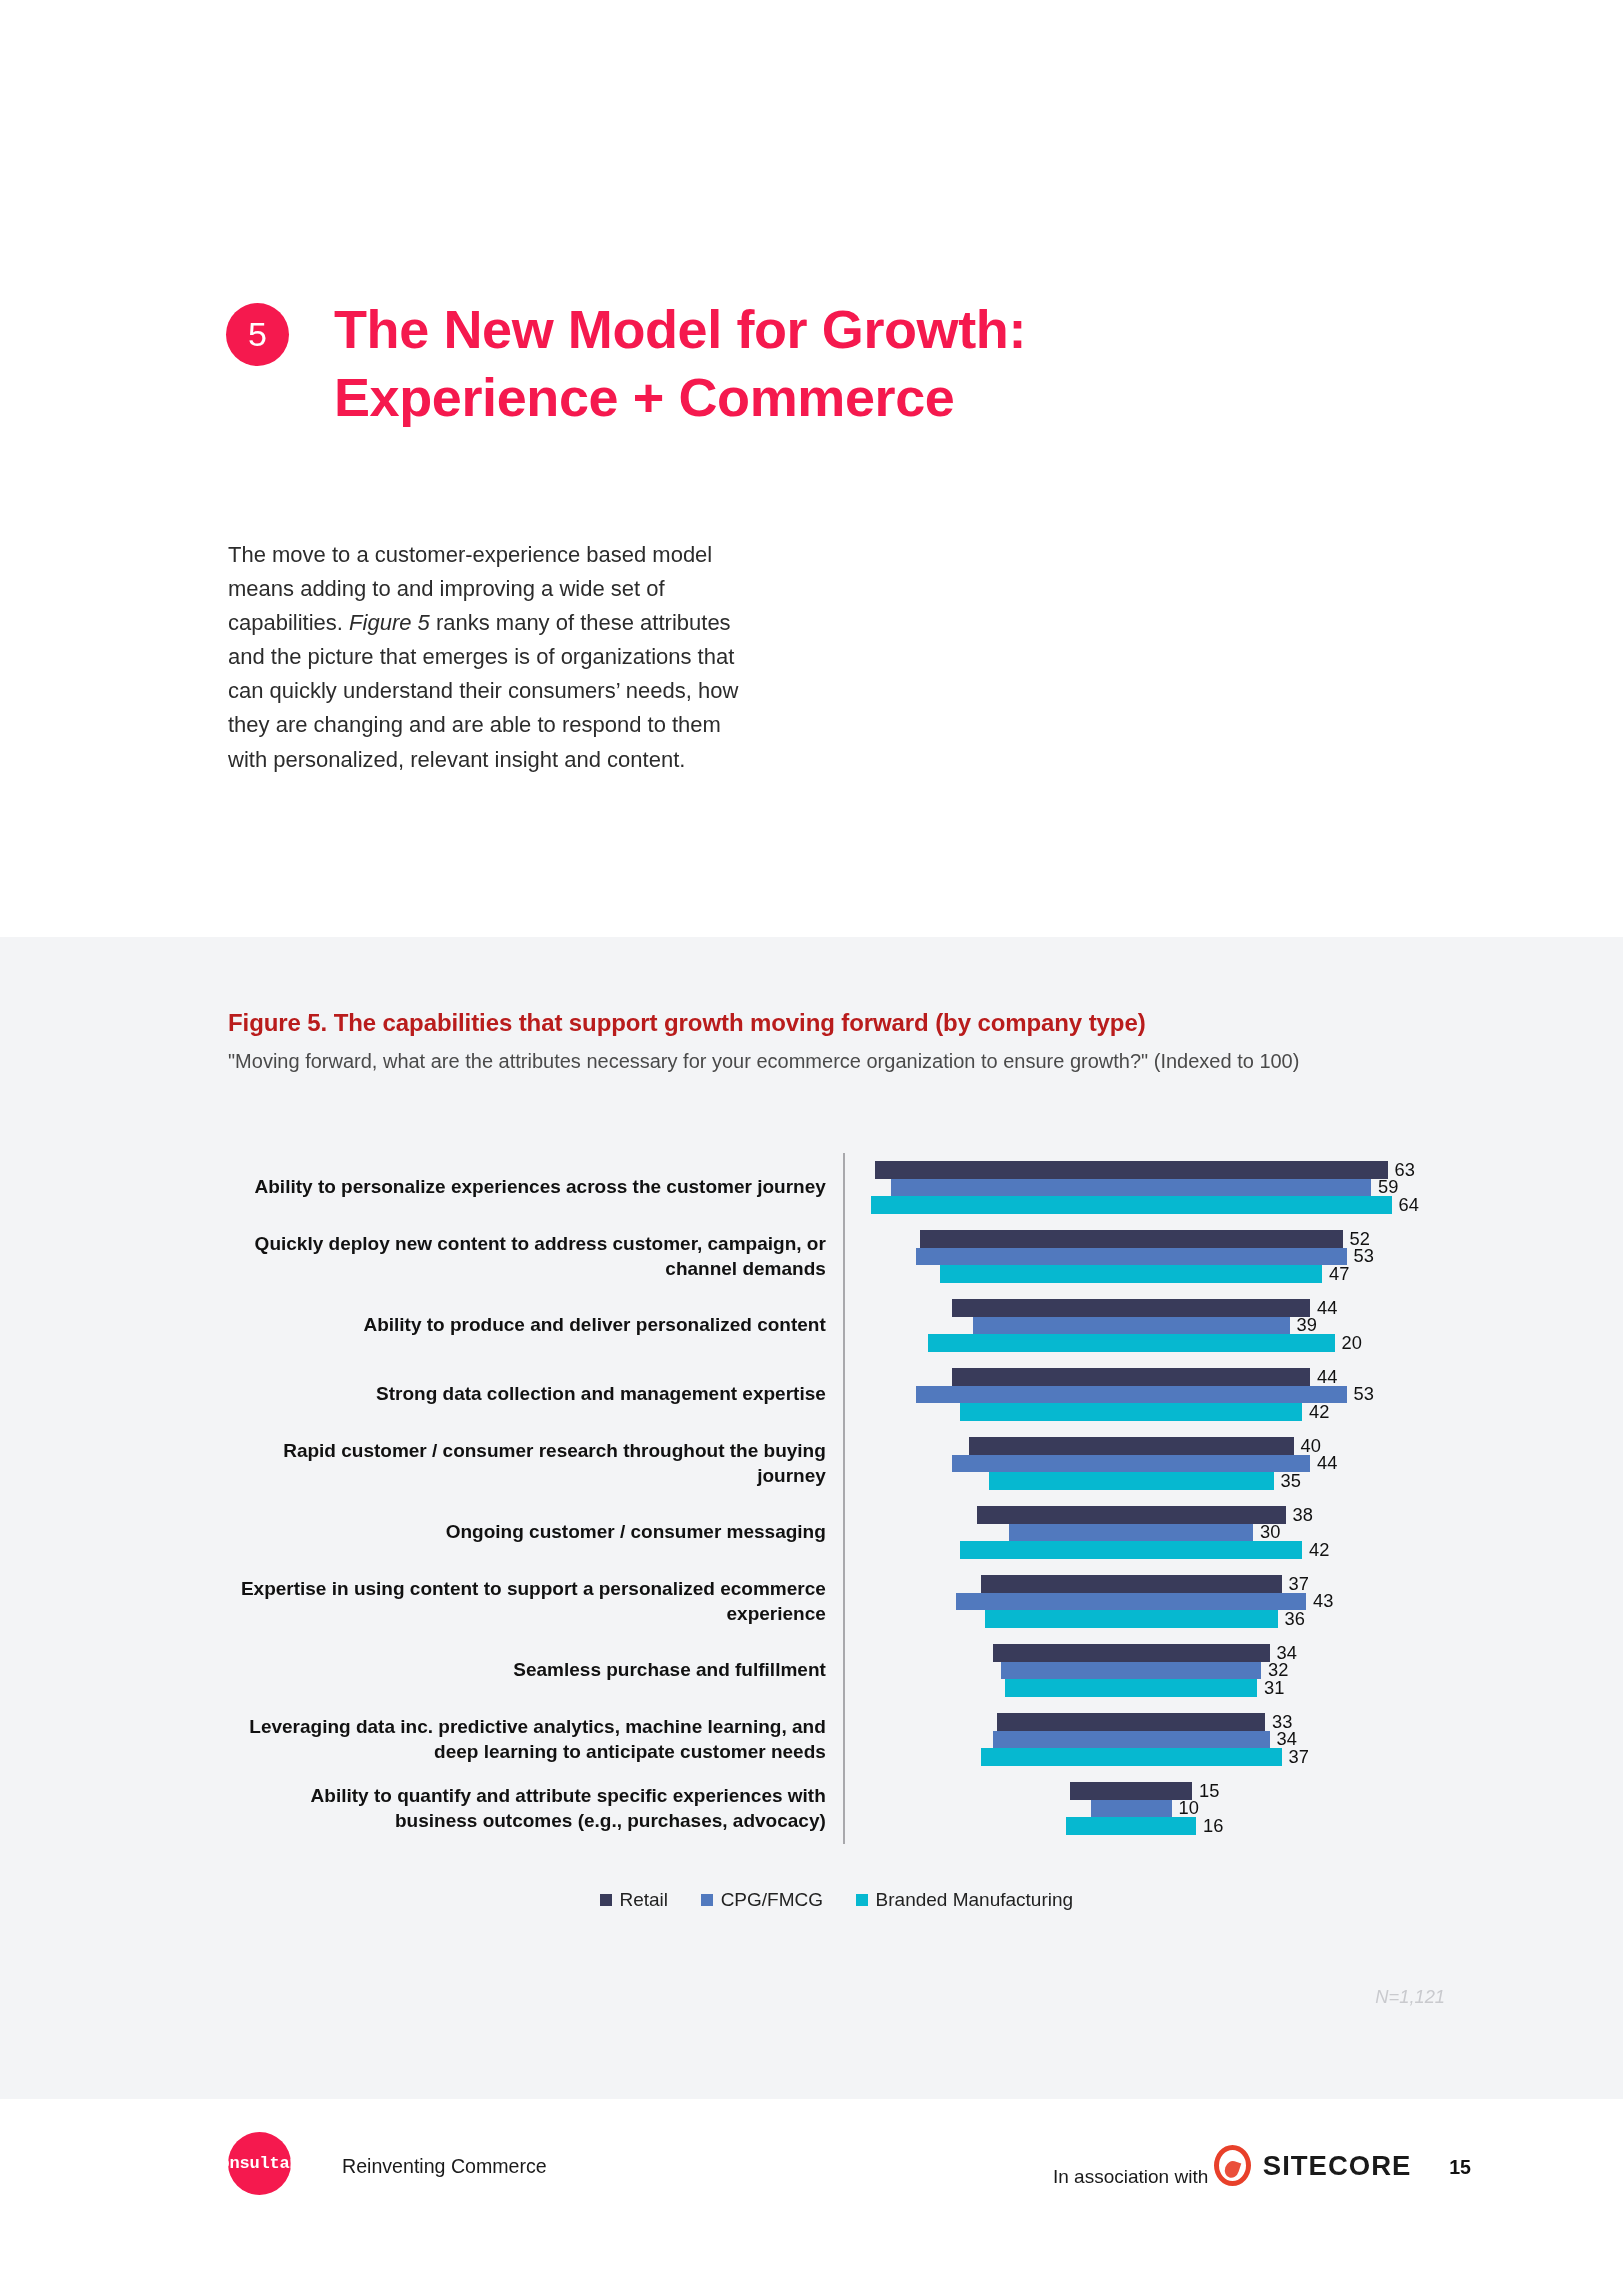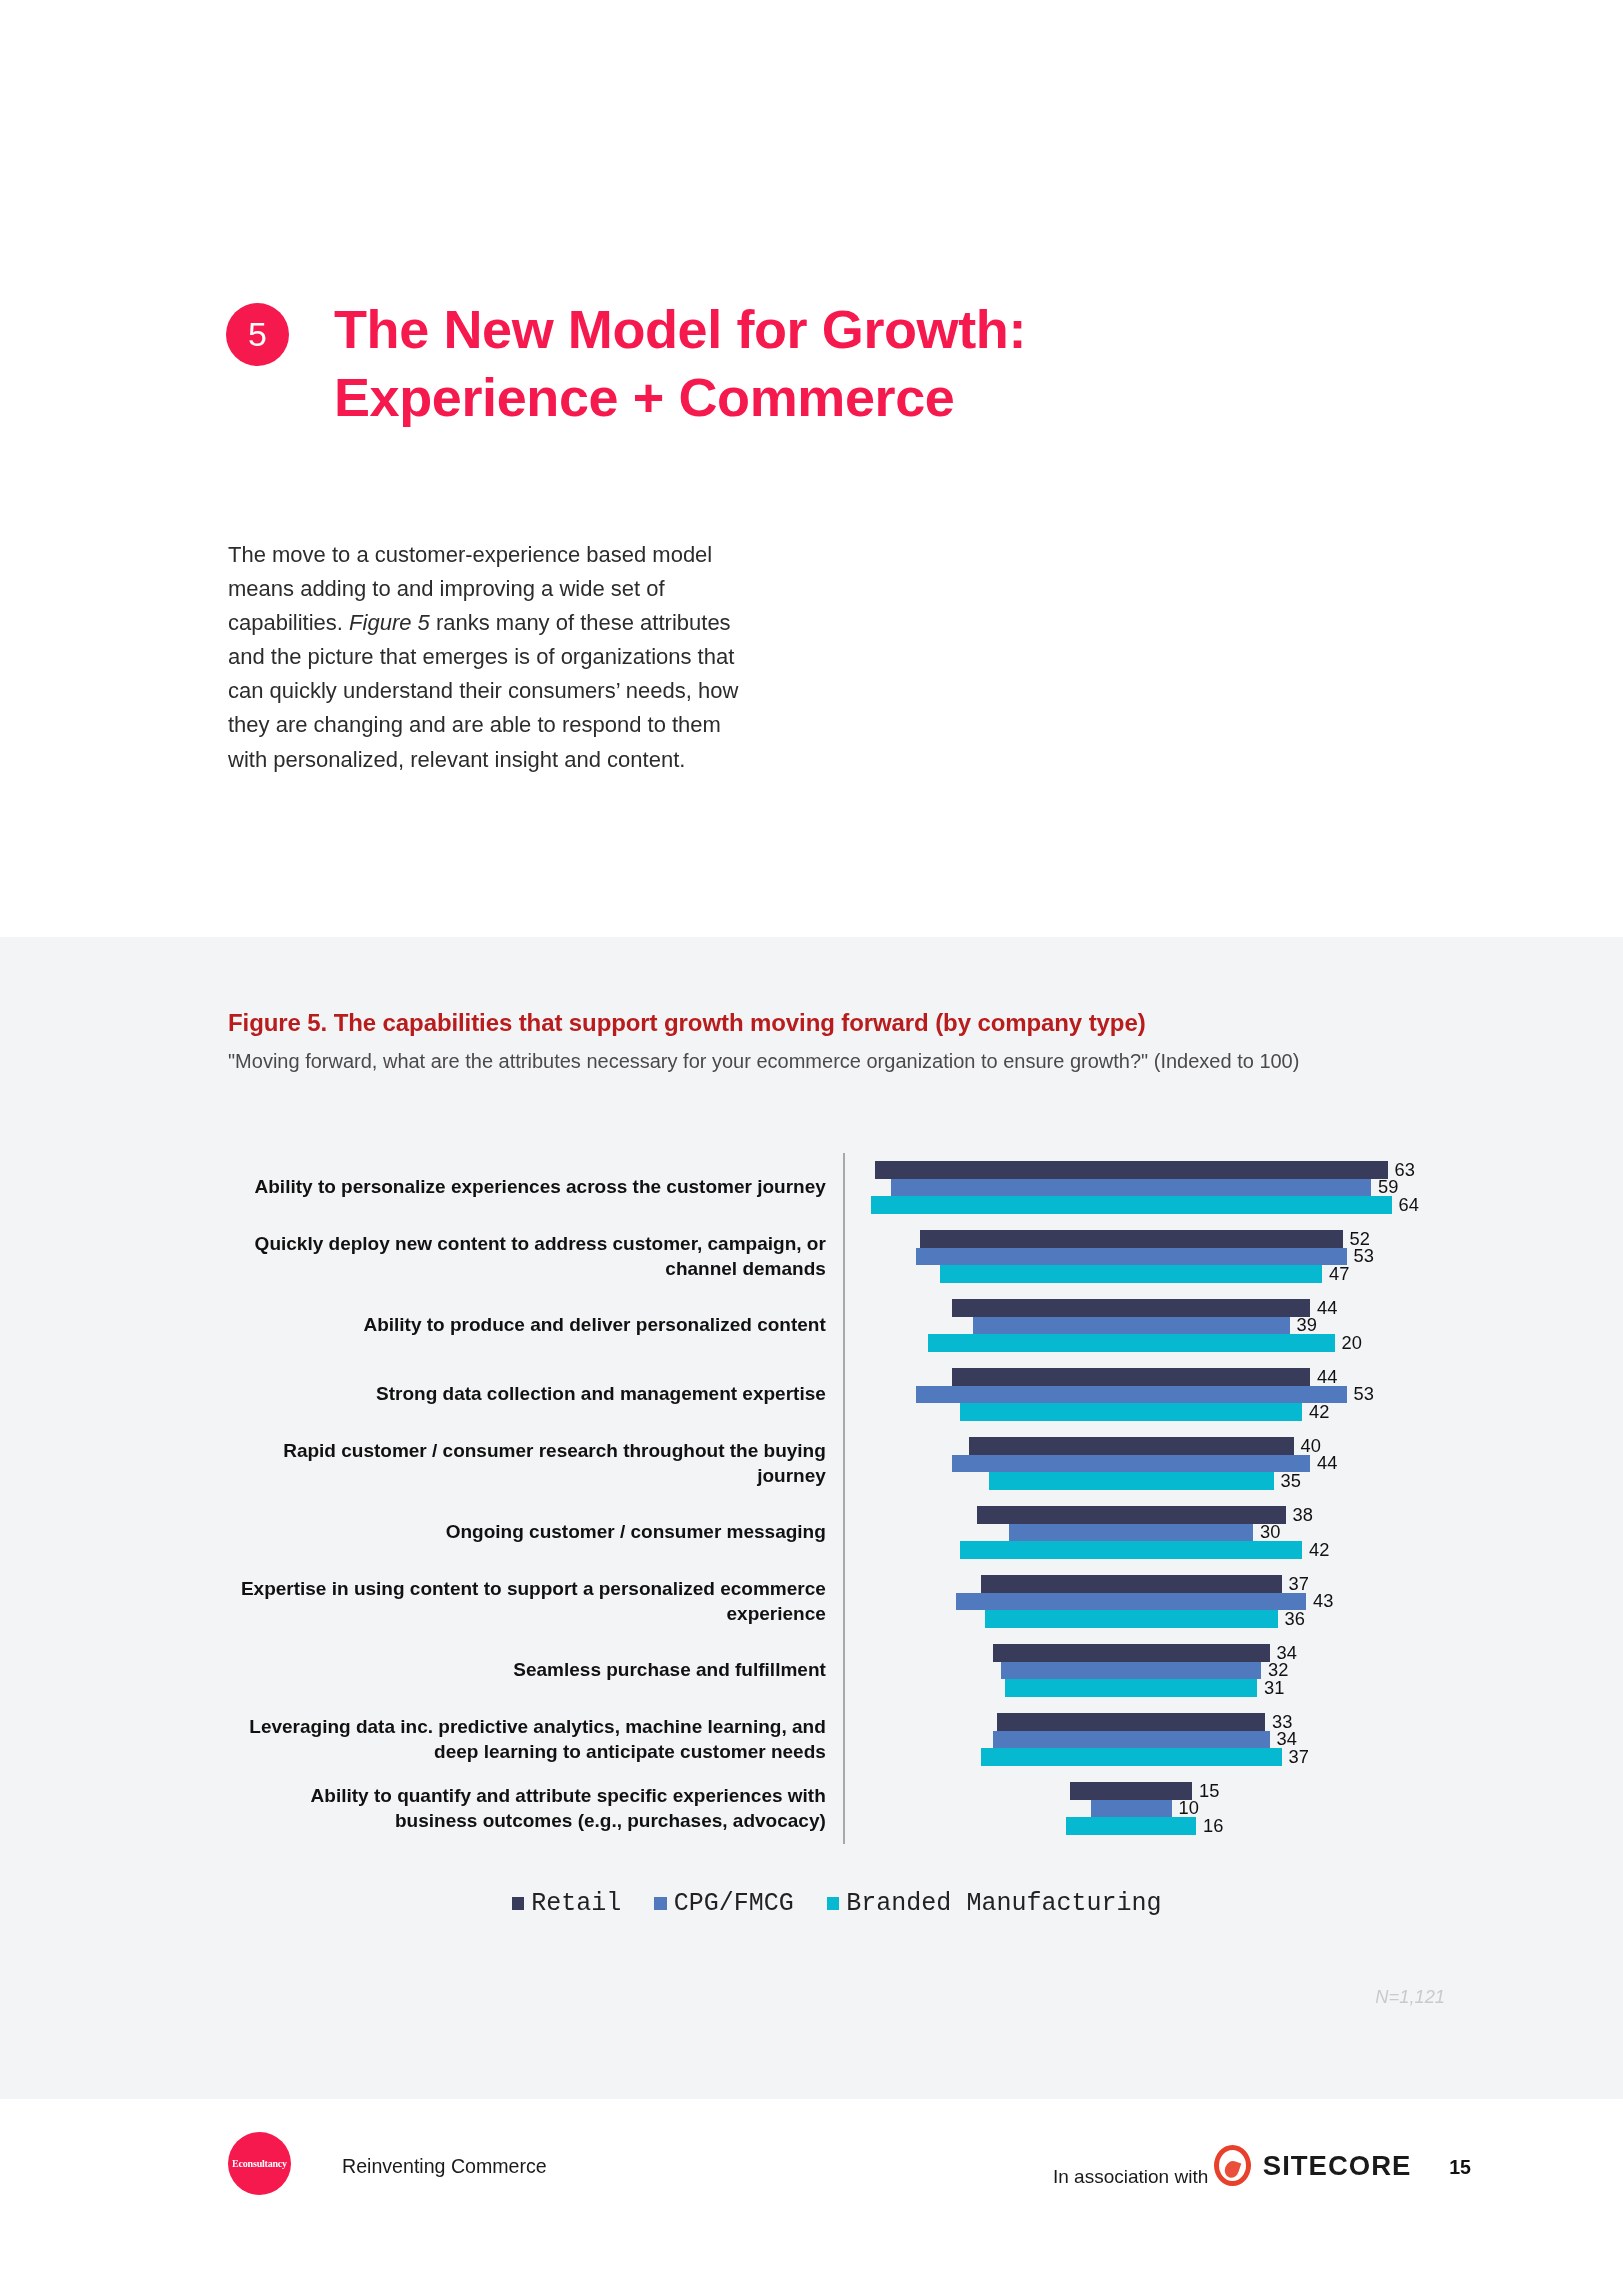--- a/index.html
+++ b/index.html
@@ -180,23 +180,23 @@
     display: flex;
     align-items: center;
     gap: 7.2px;
   }
   .legend-swatch {
     width: 12.4px;
     height: 12.4px;
     flex: 0 0 auto;
   }
   .legend-label {
-    font-size: 25px;
+    font-size: 19px;
     color: #222222;
-    font-family: Liberation Mono, monospace;
+    font-family: Liberation Sans, sans-serif;
   }
 
   
   .n-note {
     position: absolute;
     right: 178px;
     top: 1049px;
     font-size: 18.3px;
     font-style: italic;
     color: #c9cace;
@@ -218,23 +218,23 @@
     width: 63px;
     height: 63px;
     border-radius: 50%;
     background: #f5194e;
     display: flex;
     align-items: center;
     justify-content: center;
   }
   .econ-logo-text {
     color: #ffffff;
-    font-size: 10px;
+    font-size: 17px;
     font-weight: bold;
-    font-family: Liberation Serif, serif;
+    font-family: Liberation Mono, monospace;
     letter-spacing: -0.2px;
   }
   .footer-doc-title {
     position: absolute;
     left: 342px;
     top: 27.5px;
     font-size: 19.6px;
     color: #1a1a1a;
     font-family: "Liberation Sans", sans-serif;
   }

